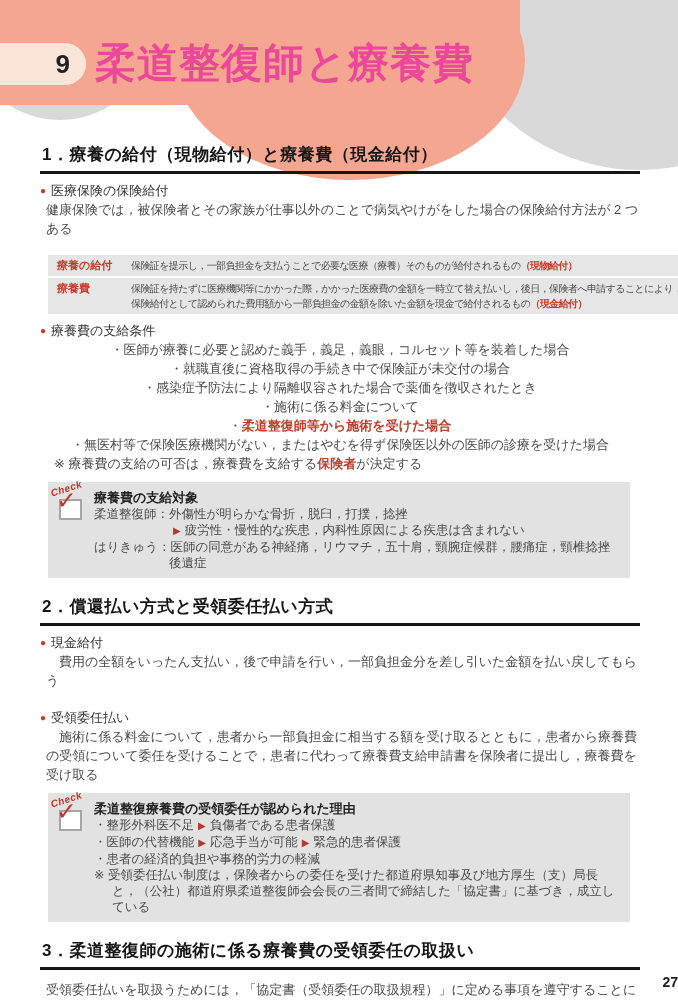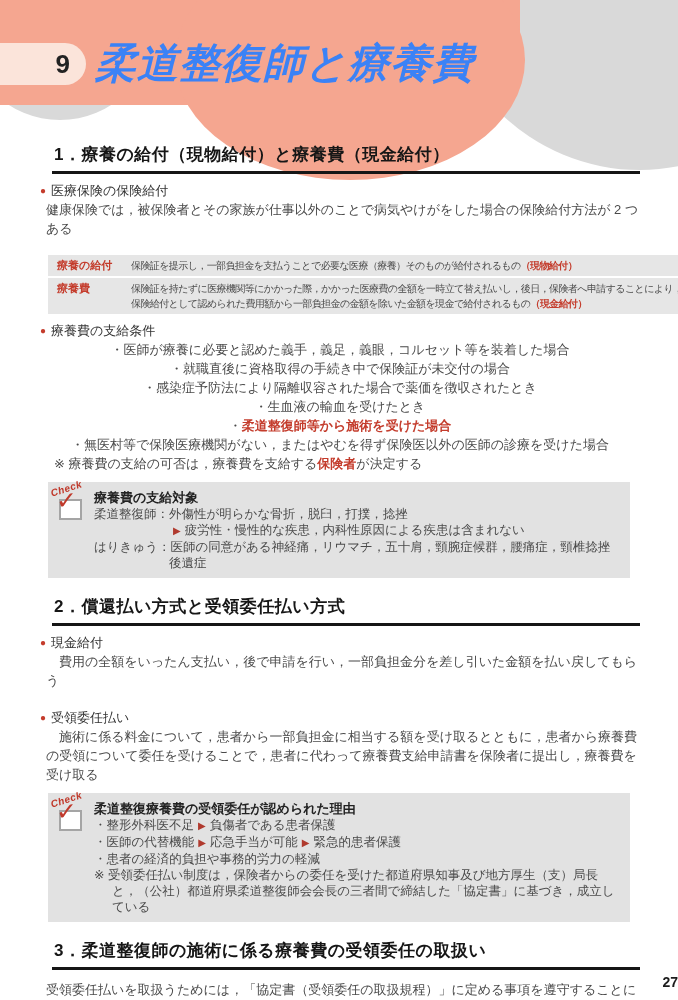--- a/index.html
+++ b/index.html
@@ -9,27 +9,27 @@
   
   .blob{position:absolute;}
   .blob-gray-right{left:440px;top:-230px;width:400px;height:400px;border-radius:50%;background:#d9d9d9;}
   .blob-gray-left{left:-35px;top:-70px;width:190px;height:190px;border-radius:50%;background:#d9d9d9;}
   .blob-salmon-a{left:-40px;top:-60px;width:560px;height:165px;background:#f5a690;
                  border-radius:0 0 120px 40px / 0 0 60px 30px;}
   .blob-salmon-b{left:175px;top:-60px;width:350px;height:240px;background:#f5a690;border-radius:50%;}
   .chapter-pill{left:0;top:43px;width:86px;height:42px;background:#fbe4da;border-radius:0 21px 21px 0;}
   .chapter-number{position:absolute;left:0;top:43px;width:70px;height:42px;line-height:42px;
                   text-align:right;font-size:26px;font-weight:bold;color:#222;}
-  .page-title{position:absolute;left:95px;top:36px;font-size:41px;font-weight:bold;color:#3b82f6;
-              letter-spacing:1px;white-space:nowrap;font-style:italic;}
+  .page-title{position:absolute;left:95px;top:36px;font-size:41px;font-weight:bold;color:#ec4899;
+              letter-spacing:1px;white-space:nowrap;}
 
   
   .content{position:absolute;left:40px;top:140px;width:600px;}
   .sec-heading{font-size:17px;font-weight:bold;color:#161616;padding:3px 0 5px 2px;
-               border-bottom:3.5px solid #161616;letter-spacing:0.5px;margin-left:12px;}
+               border-bottom:3.5px solid #161616;letter-spacing:0.5px;}
   .mt14{margin-top:14px;}
   .label-line{color:#333;font-size:13px;margin:7px 0 0;line-height:19px;}
   .label-line.tight{margin-top:18px;}
   .dot{color:#c43c2c;font-size:10px;margin-right:5px;vertical-align:1px;}
   .para{font-size:13px;color:#4a4a4a;line-height:19px;margin-left:6px;}
   .indent1{text-indent:1em;}
   .redb{color:#c43c2c;font-weight:bold;}
   .arrow{color:#b03a2e;font-size:10px;margin:0 4px;}
 
   
@@ -95,21 +95,21 @@
         <div class="brow-text"><span>保険証を持たずに医療機関等にかかった際，かかった医療費の全額を一時立て替え払いし，後日，保険者へ申請することにより，保険給付として認められた費用額から一部負担金の金額を除いた金額を現金で給付されるもの</span><span class="redb">（現金給付）</span></div>
       </div>
     </div>
 
     <div class="label-line">
       <span class="dot">●</span><span>療養費の支給条件</span>
     </div>
     <div class="cond"><span>・</span><span>医師が療養に必要と認めた義手，義足，義眼，コルセット等を装着した場合</span></div>
     <div class="cond"><span>・</span><span>就職直後に資格取得の手続き中で保険証が未交付の場合</span></div>
     <div class="cond"><span>・</span><span>感染症予防法により隔離収容された場合で薬価を徴収されたとき</span></div>
-    <div class="cond"><span>・</span><span>生血液の輸血を受けたとき</span></div>
+    <div class="cond"><span>・</span><span>施術に係る料金について</span></div>
     <div class="cond"><span>・</span><span class="redb">柔道整復師等から施術を受けた場合</span></div>
     <div class="cond"><span>・</span><span>無医村等で保険医療機関がない，またはやむを得ず保険医以外の医師の診療を受けた場合</span></div>
     <div class="note-line"><span>※ 療養費の支給の可否は，療養費を支給する</span><span class="redb">保険者</span><span>が決定する</span></div>
 
     <div class="checkbox">
       <div class="check-icon">
         <span class="check-square"></span>
         <span class="check-mark">✓</span>
         <span class="check-word">Check</span>
       </div>

